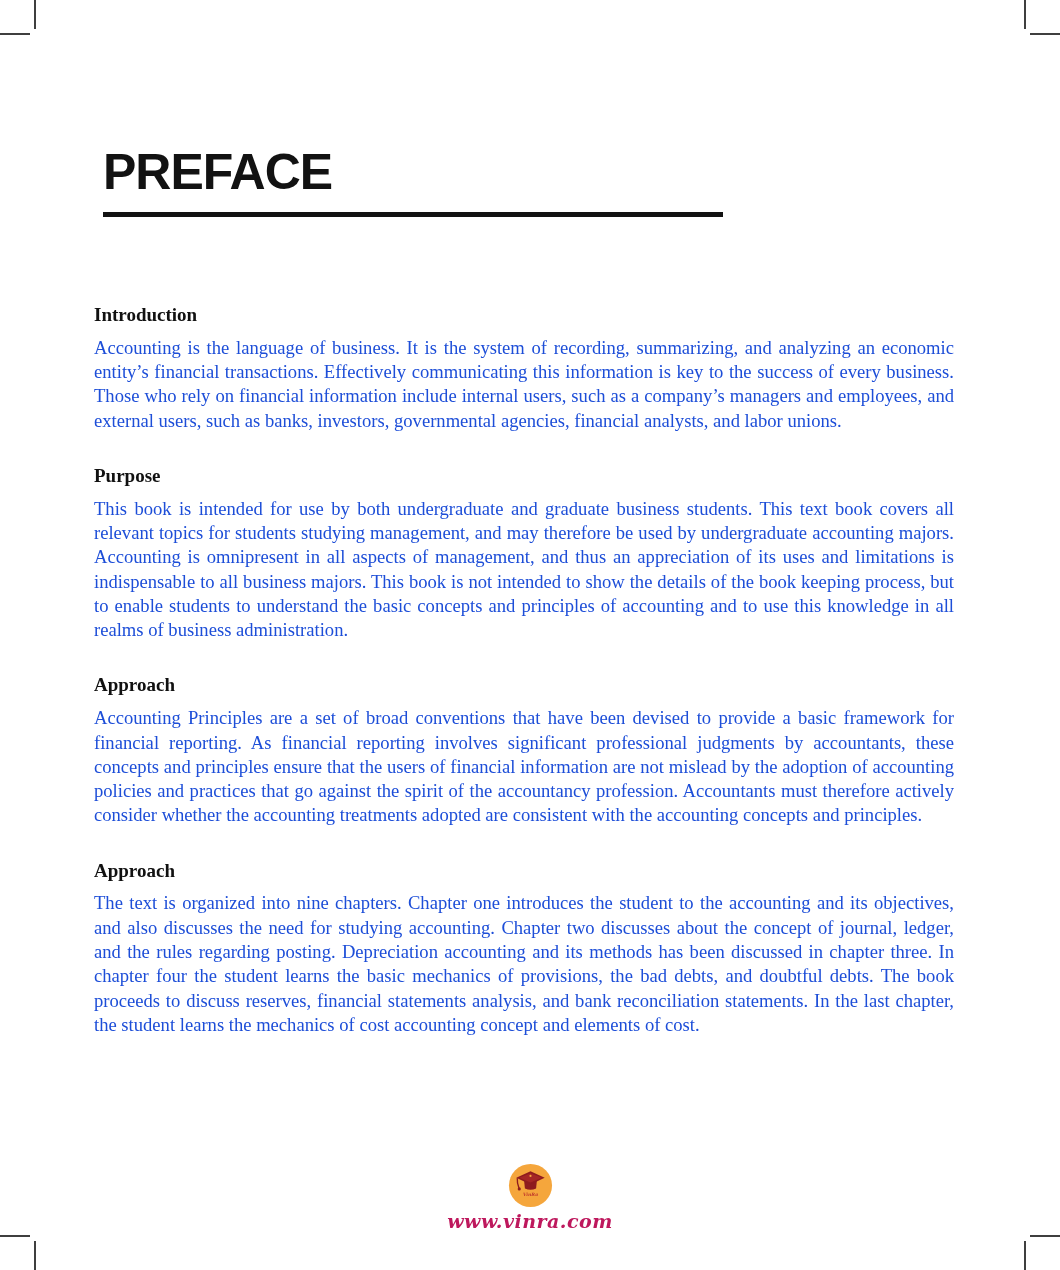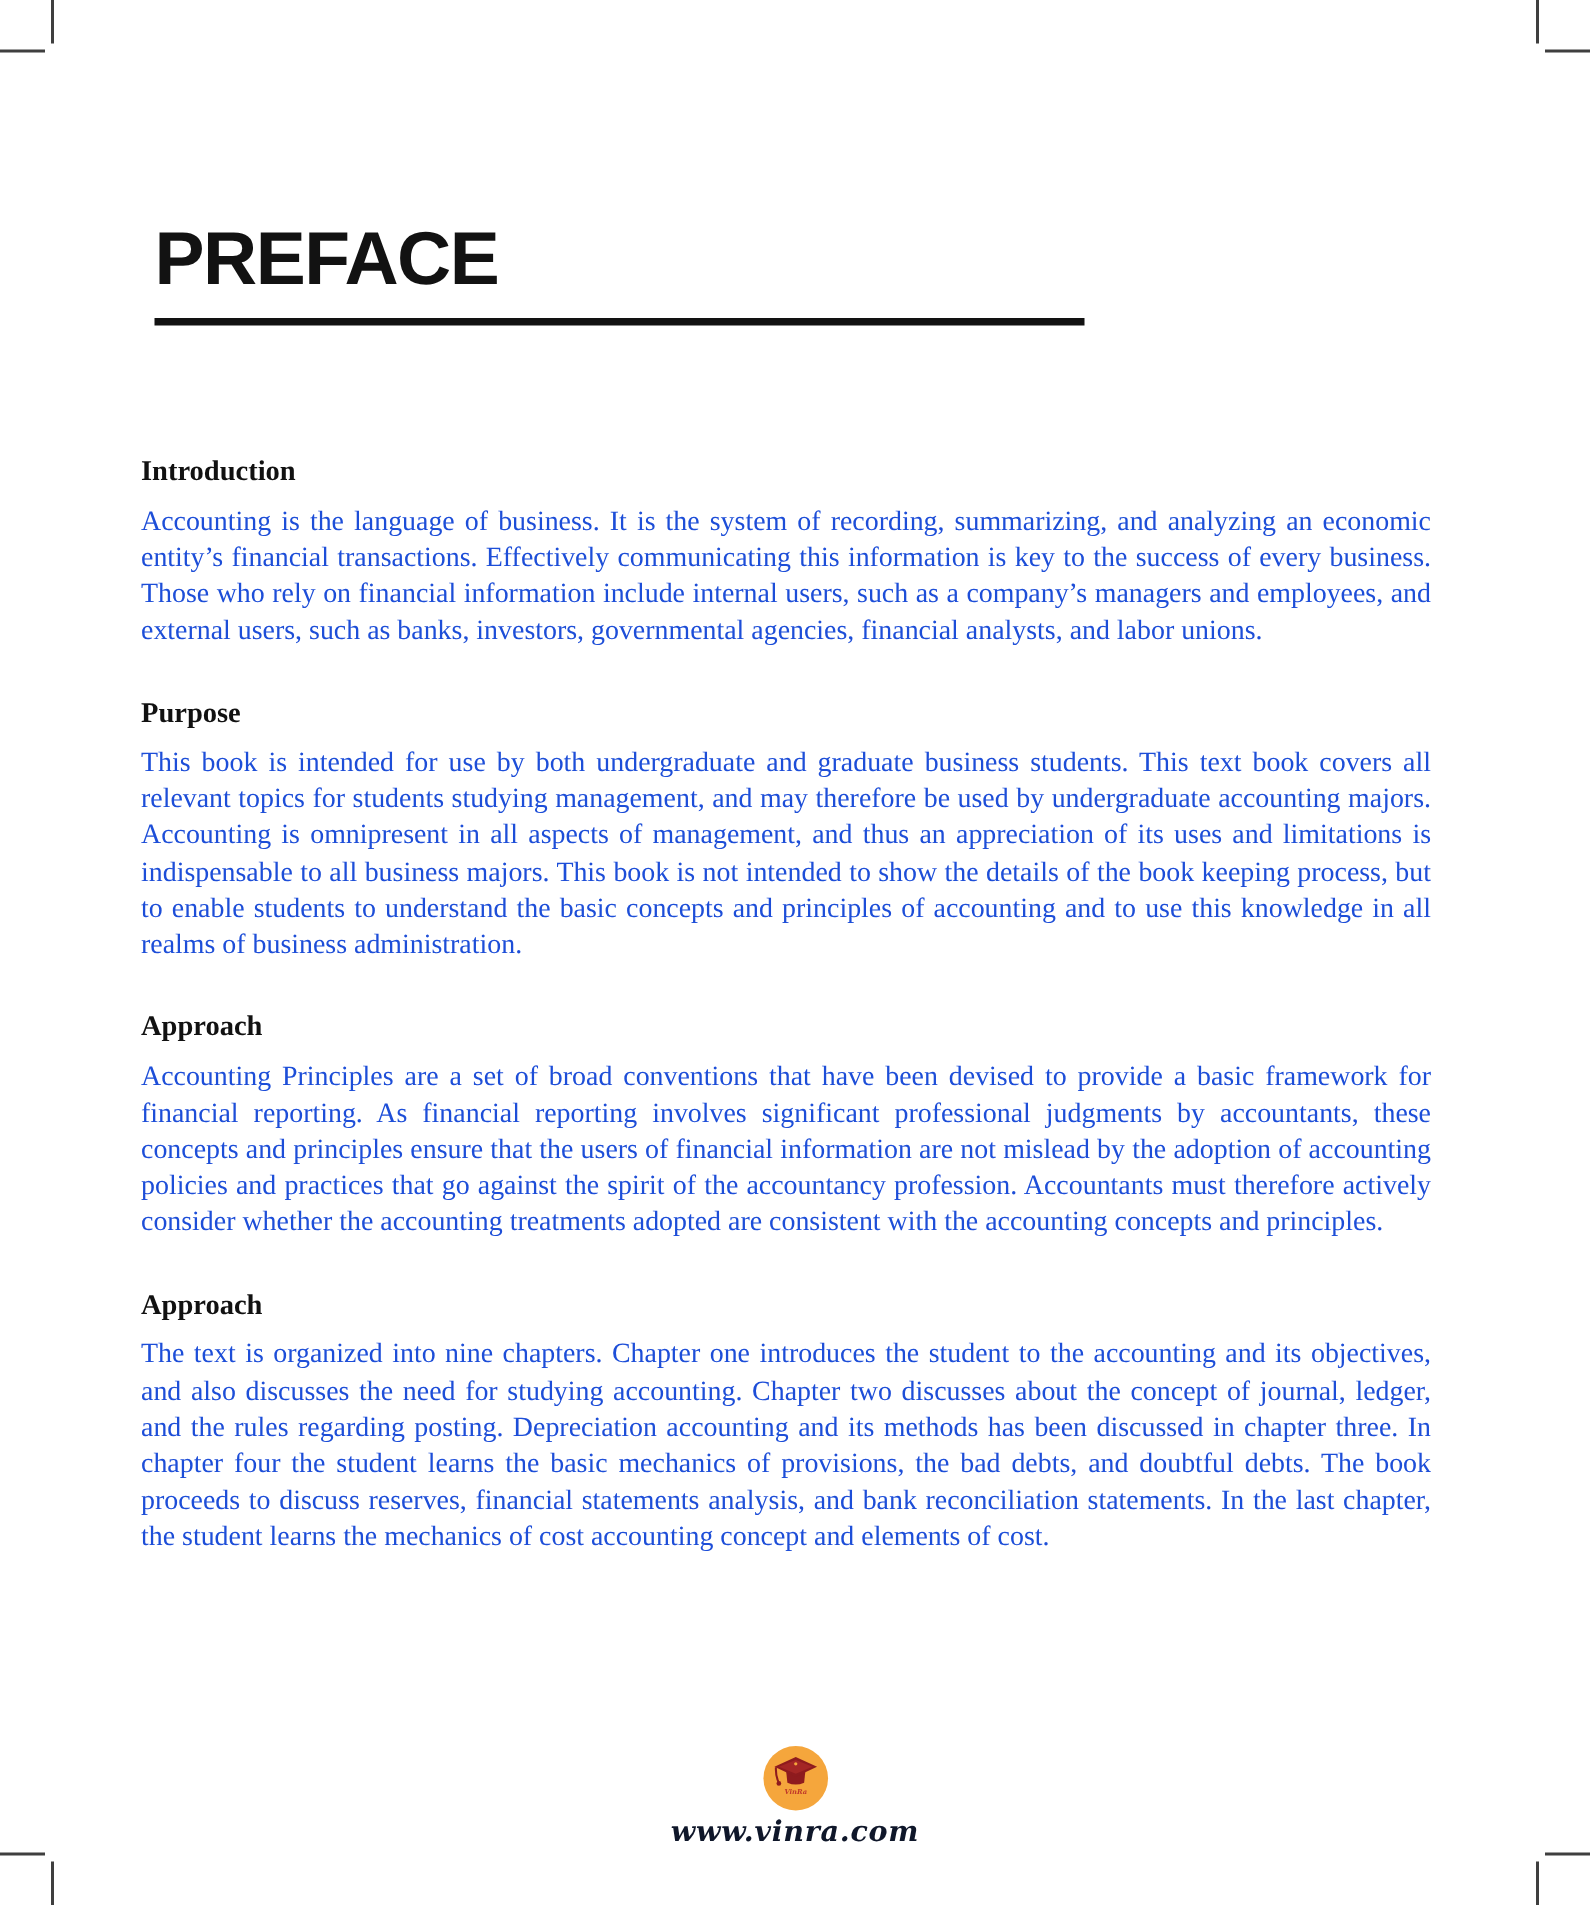--- a/index.html
+++ b/index.html
@@ -84,21 +84,21 @@
     align-items: center;
     gap: 1px;
   }
   .logo-svg { width: 47px; height: 47px; display: block; }
   .website {
     font-family: "DejaVu Serif", serif;
     font-style: italic;
     font-weight: bold;
     font-size: 19px;
     letter-spacing: 0.5px;
-    color: #0f172a;
+    color: #be185d;
   }
 </style>
 </head>
 <body>
 
 <div class="page">
 
   <div class="crop tl-v"></div>
   <div class="crop tl-h"></div>
   <div class="crop tr-v"></div>

